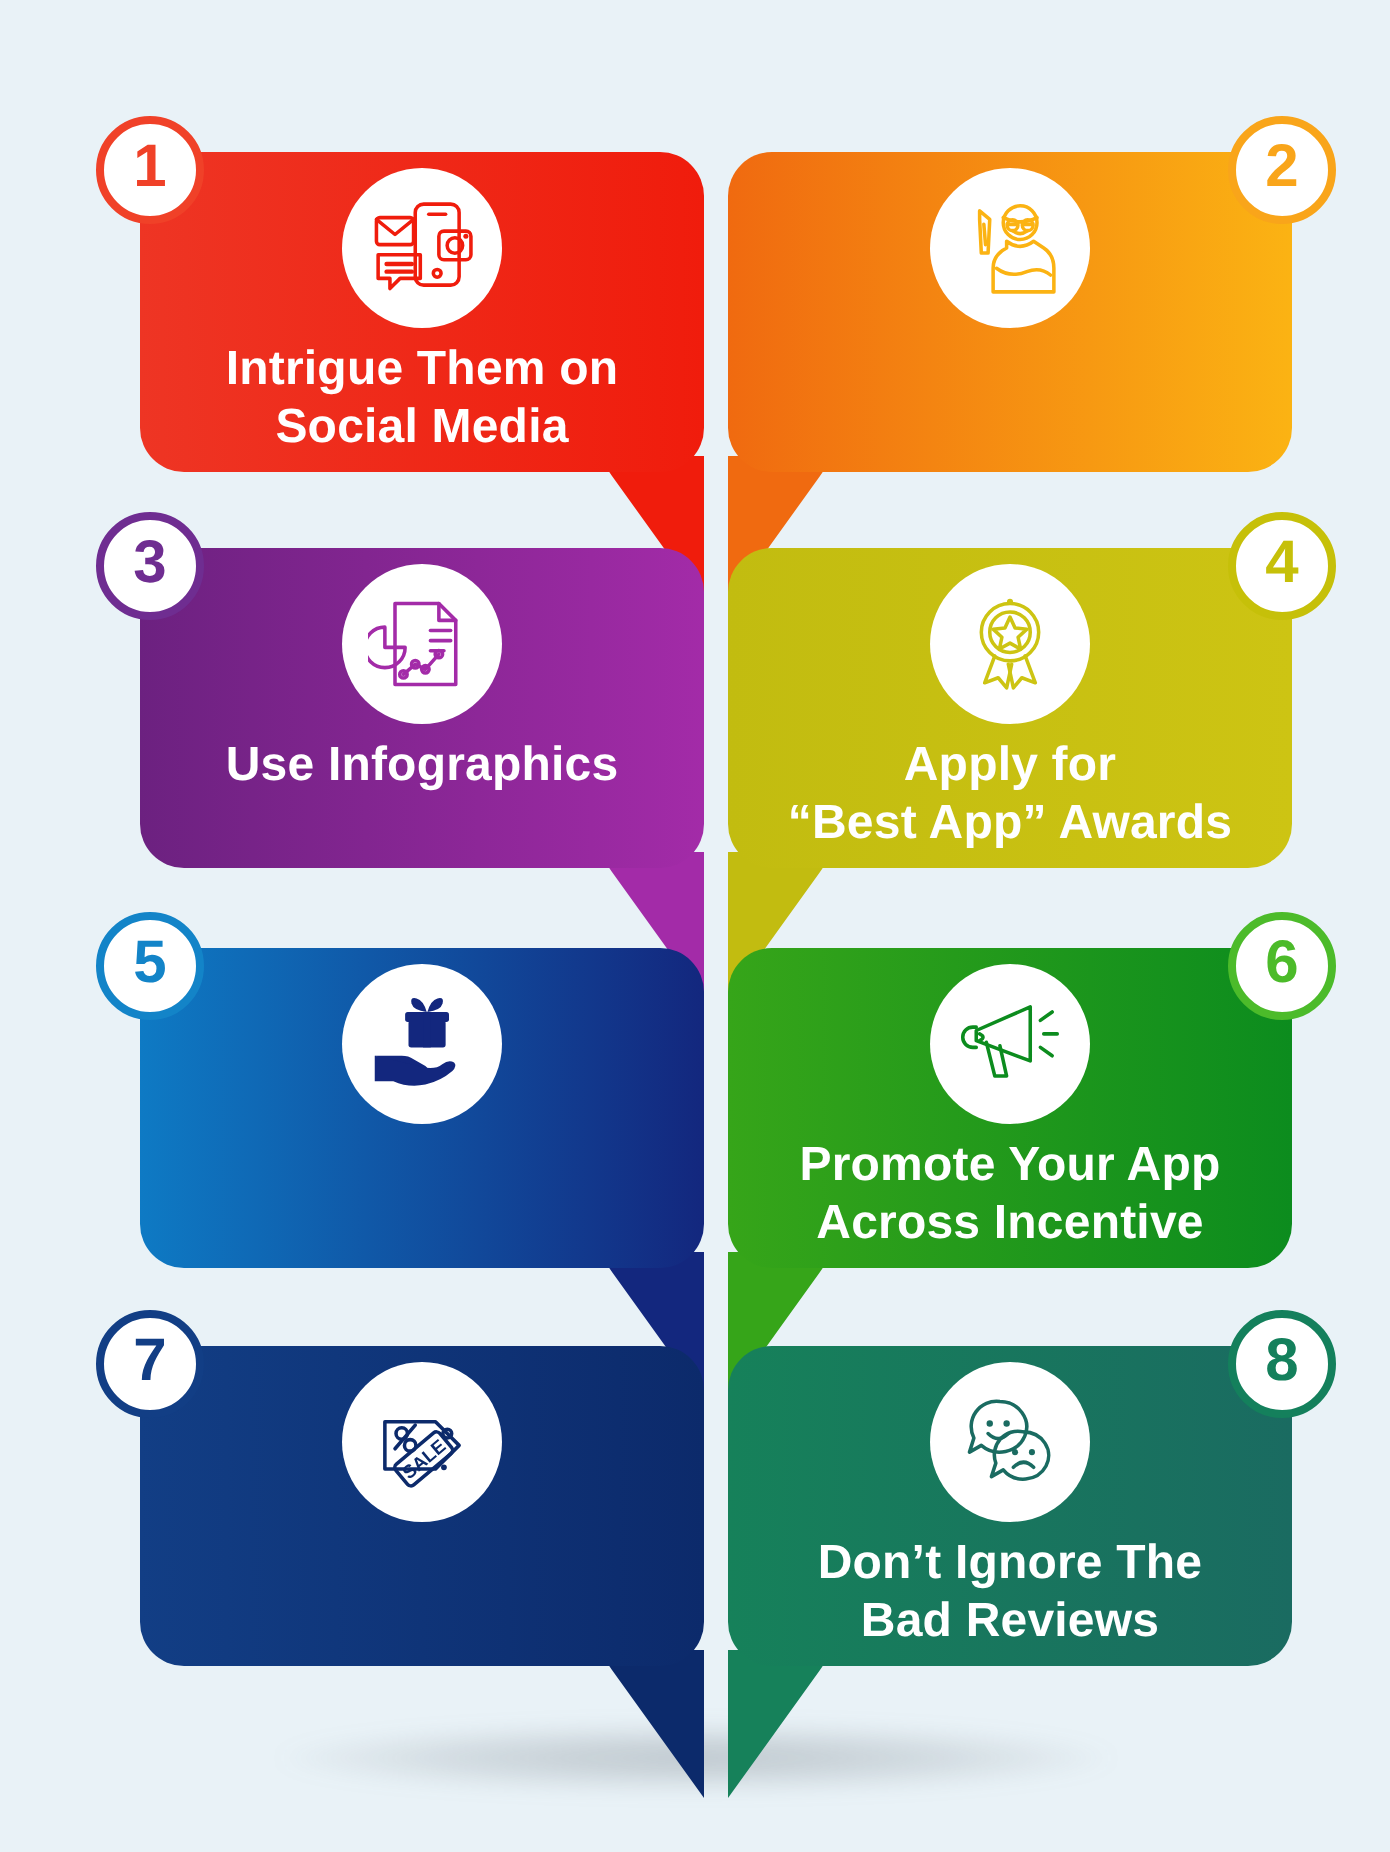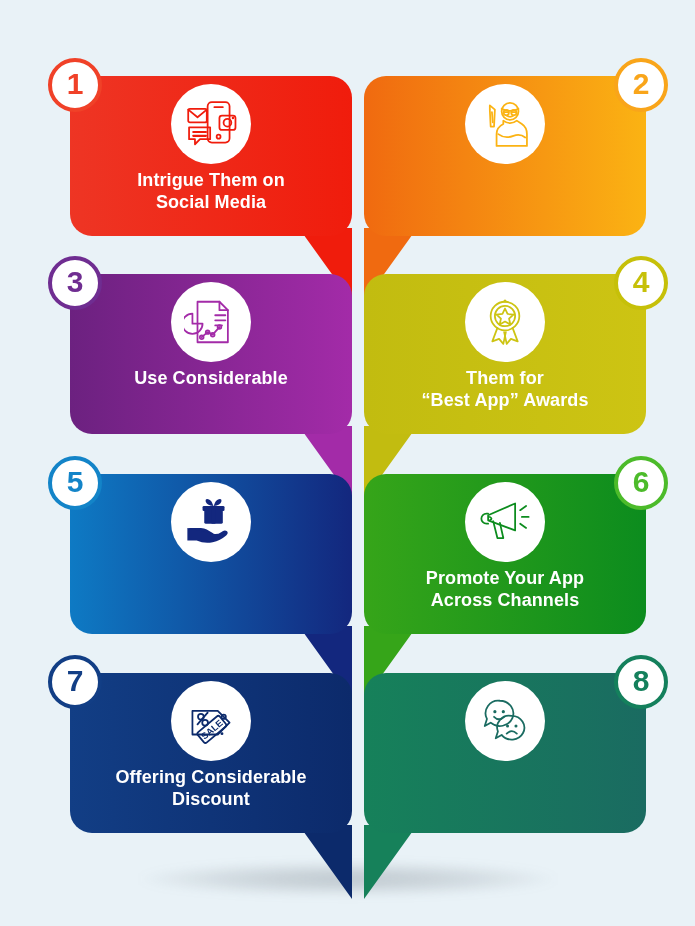--- a/index.html
+++ b/index.html
@@ -73,21 +73,21 @@
     display:flex; align-items:center; justify-content:center;
   }
   .icon-circle svg{ display:block; width:54px; height:54px; }
 
   .title{
     position:absolute;
     left:10px; right:10px;
     top:94px;
     text-align:center;
     color:#ffffff;
-    font-size:18px;
+    font-size:24px;
     font-weight:bold;
     line-height:1.22;
     letter-spacing:0.1px;
     z-index:5;
     white-space:pre-line;
   }
 </style>
 </head>
 <body>
 
@@ -164,21 +164,21 @@
           <line x1="37" y1="24" x2="49" y2="24" fill="none" stroke="#a32ba8" stroke-width="2.1" stroke-linecap="round" stroke-linejoin="round"></line>
           <line x1="37" y1="30" x2="49" y2="30" fill="none" stroke="#a32ba8" stroke-width="2.1" stroke-linecap="round" stroke-linejoin="round"></line>
           <line x1="37" y1="36" x2="45" y2="36" fill="none" stroke="#a32ba8" stroke-width="2.1" stroke-linecap="round" stroke-linejoin="round"></line>
           <polyline points="21,50 28,44 34,47 42,38" fill="none" stroke="#a32ba8" stroke-width="2.1" stroke-linecap="round" stroke-linejoin="round"></polyline>
           <circle cx="21" cy="50" r="2.2" fill="none" stroke="#a32ba8" stroke-width="2.1" stroke-linecap="round" stroke-linejoin="round"></circle>
           <circle cx="28" cy="44" r="2.2" fill="none" stroke="#a32ba8" stroke-width="2.1" stroke-linecap="round" stroke-linejoin="round"></circle>
           <circle cx="34" cy="47" r="2.2" fill="none" stroke="#a32ba8" stroke-width="2.1" stroke-linecap="round" stroke-linejoin="round"></circle>
           <circle cx="42" cy="38" r="2.2" fill="none" stroke="#a32ba8" stroke-width="2.1" stroke-linecap="round" stroke-linejoin="round"></circle>
         </svg>
       </div>
-      <div class="title">Use Considerable</div>
+      <div class="title">Use Infographics</div>
     </div>
     <div class="card right" style="left: 364px; top: 274px;">
       <div class="body" style="background: linear-gradient(to right, rgb(194, 188, 16) 0%, rgb(205, 196, 19) 100%);"></div>
       <div class="tail">
         <svg viewBox="0 0 62 74" preserveAspectRatio="none">
           <path d="M62 0 H0 V74 L46 10 Q52 0 62 0 Z" fill="#c2bc10"></path>
         </svg>
       </div>
       <div class="badge" style="border: 4px solid rgb(198, 192, 9); color: rgb(198, 192, 9);">
         <span class="num">4</span>
@@ -186,21 +186,21 @@
       <div class="icon-circle">
         <svg viewBox="0 0 64 64">
           <circle cx="32" cy="25" r="17" fill="none" stroke="#cdc413" stroke-width="2.1" stroke-linecap="round" stroke-linejoin="round"></circle>
           <circle cx="32" cy="25" r="12" fill="none" stroke="#cdc413" stroke-width="2.1" stroke-linecap="round" stroke-linejoin="round"></circle>
           <polygon points="32,16 35,22.5 42,23.2 36.8,28 38.3,35 32,31.5 25.7,35 27.2,28 22,23.2 29,22.5" fill="none" stroke="#cdc413" stroke-width="2.1" stroke-linecap="round" stroke-linejoin="round"></polygon>
           <circle cx="32" cy="7" r="1.8" fill="#cdc413" stroke="none"></circle>
           <path d="M23 39 l-6 16 8-3 5 6 3-14" fill="none" stroke="#cdc413" stroke-width="2.1" stroke-linecap="round" stroke-linejoin="round"></path>
           <path d="M41 39 l6 16 -8-3 -5 6 -3-14" fill="none" stroke="#cdc413" stroke-width="2.1" stroke-linecap="round" stroke-linejoin="round"></path>
         </svg>
       </div>
-      <div class="title">Them for
+      <div class="title">Apply for
 “Best App” Awards</div>
     </div>
     <div class="card left" style="left: 70px; top: 474px;">
       <div class="body" style="background: linear-gradient(to right, rgb(14, 122, 196) 0%, rgb(19, 39, 126) 100%);"></div>
       <div class="tail">
         <svg viewBox="0 0 62 74" preserveAspectRatio="none">
           <path d="M0 0 H62 V74 L16 10 Q10 0 0 0 Z" fill="#13277e"></path>
         </svg>
       </div>
       <div class="badge" style="border: 4px solid rgb(19, 132, 200); color: rgb(19, 132, 200);">
@@ -235,21 +235,21 @@
           <path d="M12 24 L44 10 v32 L12 30 z" fill="none" stroke="#0c8c1e" stroke-width="2.1" stroke-linecap="round" stroke-linejoin="round"></path>
           <path d="M12 22 h-2 a6 6 0 0 0 0 12 h2" fill="none" stroke="#0c8c1e" stroke-width="2.1" stroke-linecap="round" stroke-linejoin="round"></path>
           <path d="M18 31 l5 20 h7 l-4-18" fill="none" stroke="#0c8c1e" stroke-width="2.1" stroke-linecap="round" stroke-linejoin="round"></path>
           <path d="M14 26 q4 2 0 4" fill="none" stroke="#0c8c1e" stroke-width="2.1" stroke-linecap="round" stroke-linejoin="round"></path>
           <line x1="50" y1="18" x2="57" y2="13" fill="none" stroke="#0c8c1e" stroke-width="2.1" stroke-linecap="round" stroke-linejoin="round"></line>
           <line x1="52" y1="26" x2="60" y2="26" fill="none" stroke="#0c8c1e" stroke-width="2.1" stroke-linecap="round" stroke-linejoin="round"></line>
           <line x1="50" y1="34" x2="57" y2="39" fill="none" stroke="#0c8c1e" stroke-width="2.1" stroke-linecap="round" stroke-linejoin="round"></line>
         </svg>
       </div>
       <div class="title">Promote Your App
-Across Channels</div>
+Across Incentive</div>
     </div>
     <div class="card left" style="left: 70px; top: 673px;">
       <div class="body" style="background: linear-gradient(to right, rgb(18, 62, 133) 0%, rgb(12, 42, 107) 100%);"></div>
       <div class="tail">
         <svg viewBox="0 0 62 74" preserveAspectRatio="none">
           <path d="M0 0 H62 V74 L16 10 Q10 0 0 0 Z" fill="#0c2a6b"></path>
         </svg>
       </div>
       <div class="badge" style="border: 4px solid rgb(18, 62, 133); color: rgb(18, 62, 133);">
         <span class="num">7</span>
@@ -261,22 +261,20 @@
           <circle cx="20" cy="27" r="3.4" fill="none" stroke="#0c2a6b" stroke-width="2.1" stroke-linecap="round" stroke-linejoin="round"></circle>
           <line x1="16" y1="36" x2="28" y2="22" fill="none" stroke="#0c2a6b" stroke-width="2.1" stroke-linecap="round" stroke-linejoin="round"></line>
           <circle cx="25" cy="34" r="3.4" fill="none" stroke="#0c2a6b" stroke-width="2.1" stroke-linecap="round" stroke-linejoin="round"></circle>
           <g transform="rotate(-40 33 42)">
             <rect x="16" y="34" width="34" height="16" rx="2.6" fill="none" stroke="#0c2a6b" stroke-width="2.1" stroke-linecap="round" stroke-linejoin="round"></rect>
             <text x="33" y="46" font-family="Liberation Sans, sans-serif" font-size="11" font-weight="bold" fill="#0c2a6b" stroke="none" text-anchor="middle">SALE</text>
           </g>
           <circle cx="45" cy="47" r="1.7" fill="#0c2a6b" stroke="none"></circle>
         </svg>
       </div>
-      <div class="title">Offering Considerable
-Discount</div>
     </div>
     <div class="card right" style="left: 364px; top: 673px;">
       <div class="body" style="background: linear-gradient(to right, rgb(22, 129, 90) 0%, rgb(26, 107, 97) 100%);"></div>
       <div class="tail">
         <svg viewBox="0 0 62 74" preserveAspectRatio="none">
           <path d="M62 0 H0 V74 L46 10 Q52 0 62 0 Z" fill="#16815a"></path>
         </svg>
       </div>
       <div class="badge" style="border: 4px solid rgb(20, 128, 92); color: rgb(20, 128, 92);">
         <span class="num">8</span>
@@ -286,14 +284,16 @@
           <path d="M26 8 a16 15 0 1 1 -11 26 l-7 4 2.6-8.4 A15 15 0 0 1 26 8 z" fill="none" stroke="#1a6b61" stroke-width="2.1" stroke-linecap="round" stroke-linejoin="round"></path>
           <circle cx="20" cy="21" r="1.9" fill="#1a6b61" stroke="none"></circle>
           <circle cx="30" cy="21" r="1.9" fill="#1a6b61" stroke="none"></circle>
           <path d="M19 27 q6 6 12 0" fill="none" stroke="#1a6b61" stroke-width="2.1" stroke-linecap="round" stroke-linejoin="round"></path>
           <path d="M40 26 a15 14 0 1 1 -12 22.5 l-7 4 2.6-8 A14 14 0 0 1 40 26 z" fill="none" stroke="#1a6b61" stroke-width="2.1" stroke-linecap="round" stroke-linejoin="round"></path>
           <circle cx="35" cy="38" r="1.8" fill="#1a6b61" stroke="none"></circle>
           <circle cx="45" cy="38" r="1.8" fill="#1a6b61" stroke="none"></circle>
           <path d="M34 47 q6-6 12 0" fill="none" stroke="#1a6b61" stroke-width="2.1" stroke-linecap="round" stroke-linejoin="round"></path>
         </svg>
       </div>
+      <div class="title">Don’t Ignore The
+Bad Reviews</div>
     </div>
   </div>
 
 </body></html>

